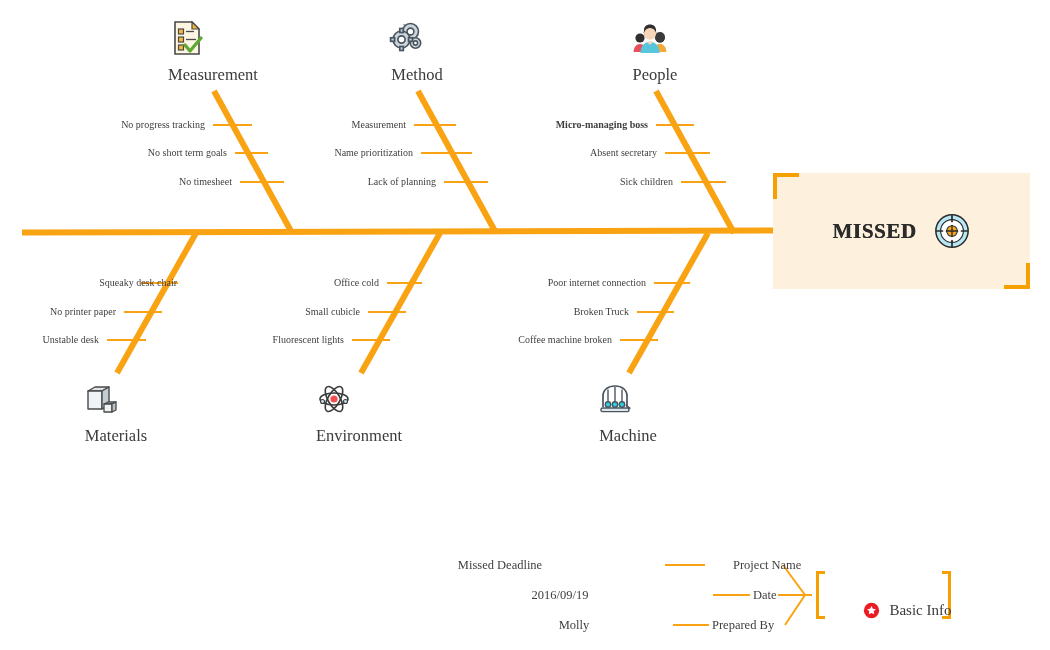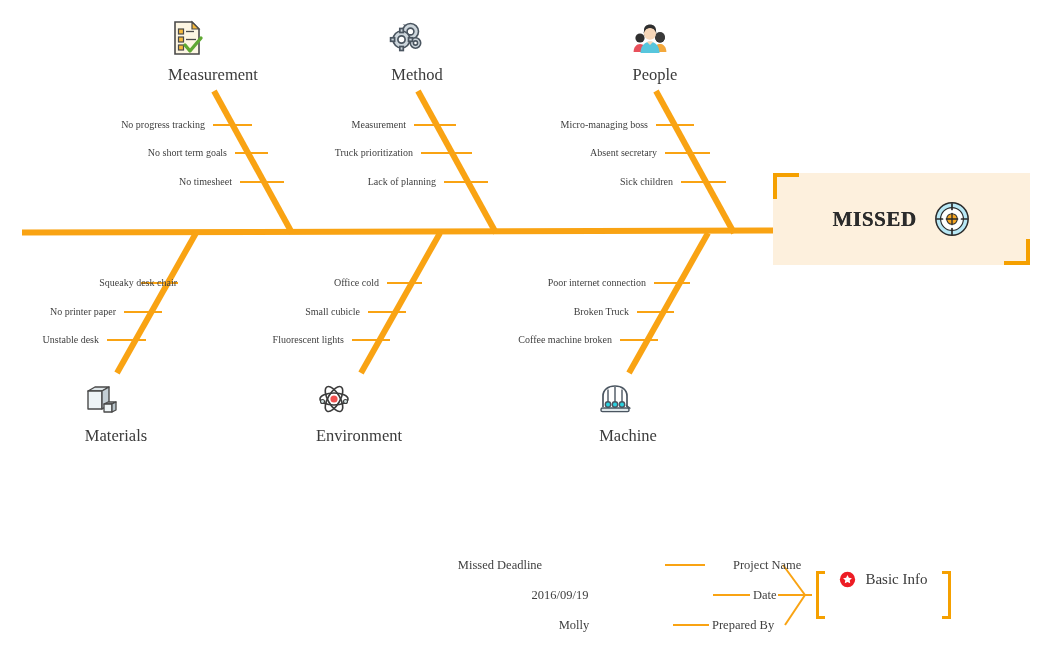--- a/index.html
+++ b/index.html
@@ -45,21 +45,21 @@
     transform: translate(-50%, 0);
     width: 40px;
     height: 40px;
   }
   
   #effect-box {
     position: absolute;
     left: 773px;
     top: 173px;
     width: 257px;
-    height: 92px;
+    height: 116px;
     background: #fdf0dd;
   }
   #effect-box .bracket {
     position: absolute;
     width: 22px;
     height: 22px;
   }
   #effect-box .bracket.tl {
     left: 0px; top: 0px;
     border-left: 4px solid #f5a000;
@@ -114,23 +114,24 @@
     right: 0;
     border-right: 3px solid #f5a000;
     border-top: 3px solid #f5a000;
     border-bottom: 3px solid #f5a000;
   }
   #basic-info-inner {
     position: absolute;
     left: 0; top: 0;
     width: 100%; height: 100%;
     display: flex;
-    align-items: flex-start;
+    align-items: flex-end;
     justify-content: center;
     gap: 9px;
+    padding-left: 24px;
   }
   #basic-info-label {
     font-size: 15px;
     color: #3b3b3b;
   }
   .info-row-label {
     position: absolute;
     white-space: nowrap;
     font-size: 12.5px;
     transform: translateY(-50%);
@@ -304,24 +305,24 @@
 
 <div class="lbl cat-label" style="left:116px; top:427px;">Materials</div>
 <div class="lbl cat-label" style="left:359px; top:427px;">Environment</div>
 <div class="lbl cat-label" style="left:628px; top:427px;">Machine</div>
 
 <div class="lbl cause-label" style="left:0px; width:205px; top:125px;">No progress tracking</div>
 <div class="lbl cause-label" style="left:0px; width:227px; top:153px;">No short term goals</div>
 <div class="lbl cause-label" style="left:0px; width:232px; top:182px;">No timesheet</div>
 
 <div class="lbl cause-label" style="left:220px; width:186px; top:125px;">Measurement</div>
-<div class="lbl cause-label" style="left:220px; width:193px; top:153px;">Truck prioritization</div>
+<div class="lbl cause-label" style="left:220px; width:193px; top:153px;">Name prioritization</div>
 <div class="lbl cause-label" style="left:220px; width:216px; top:182px;">Lack of planning</div>
 
-<div class="lbl cause-label" style="left:440px; width:208px; top:125px;">Micro-managing boss</div>
+<div class="lbl cause-label" style="left:440px; width:208px; top:125px;font-weight:bold;">Micro-managing boss</div>
 <div class="lbl cause-label" style="left:440px; width:217px; top:153px;">Absent secretary</div>
 <div class="lbl cause-label" style="left:440px; width:233px; top:182px;">Sick children</div>
 
 <div class="lbl cause-label" style="left:0px; width:133px; top:283px;padding-left:44px;">Squeaky desk chair</div>
 <div class="lbl cause-label" style="left:0px; width:116px; top:312px;">No printer paper</div>
 <div class="lbl cause-label" style="left:0px; width:99px; top:340px;">Unstable desk</div>
 
 <div class="lbl cause-label" style="left:200px; width:179px; top:283px;">Office cold</div>
 <div class="lbl cause-label" style="left:200px; width:160px; top:312px;">Small cubicle</div>
 <div class="lbl cause-label" style="left:200px; width:144px; top:340px;">Fluorescent lights</div>

